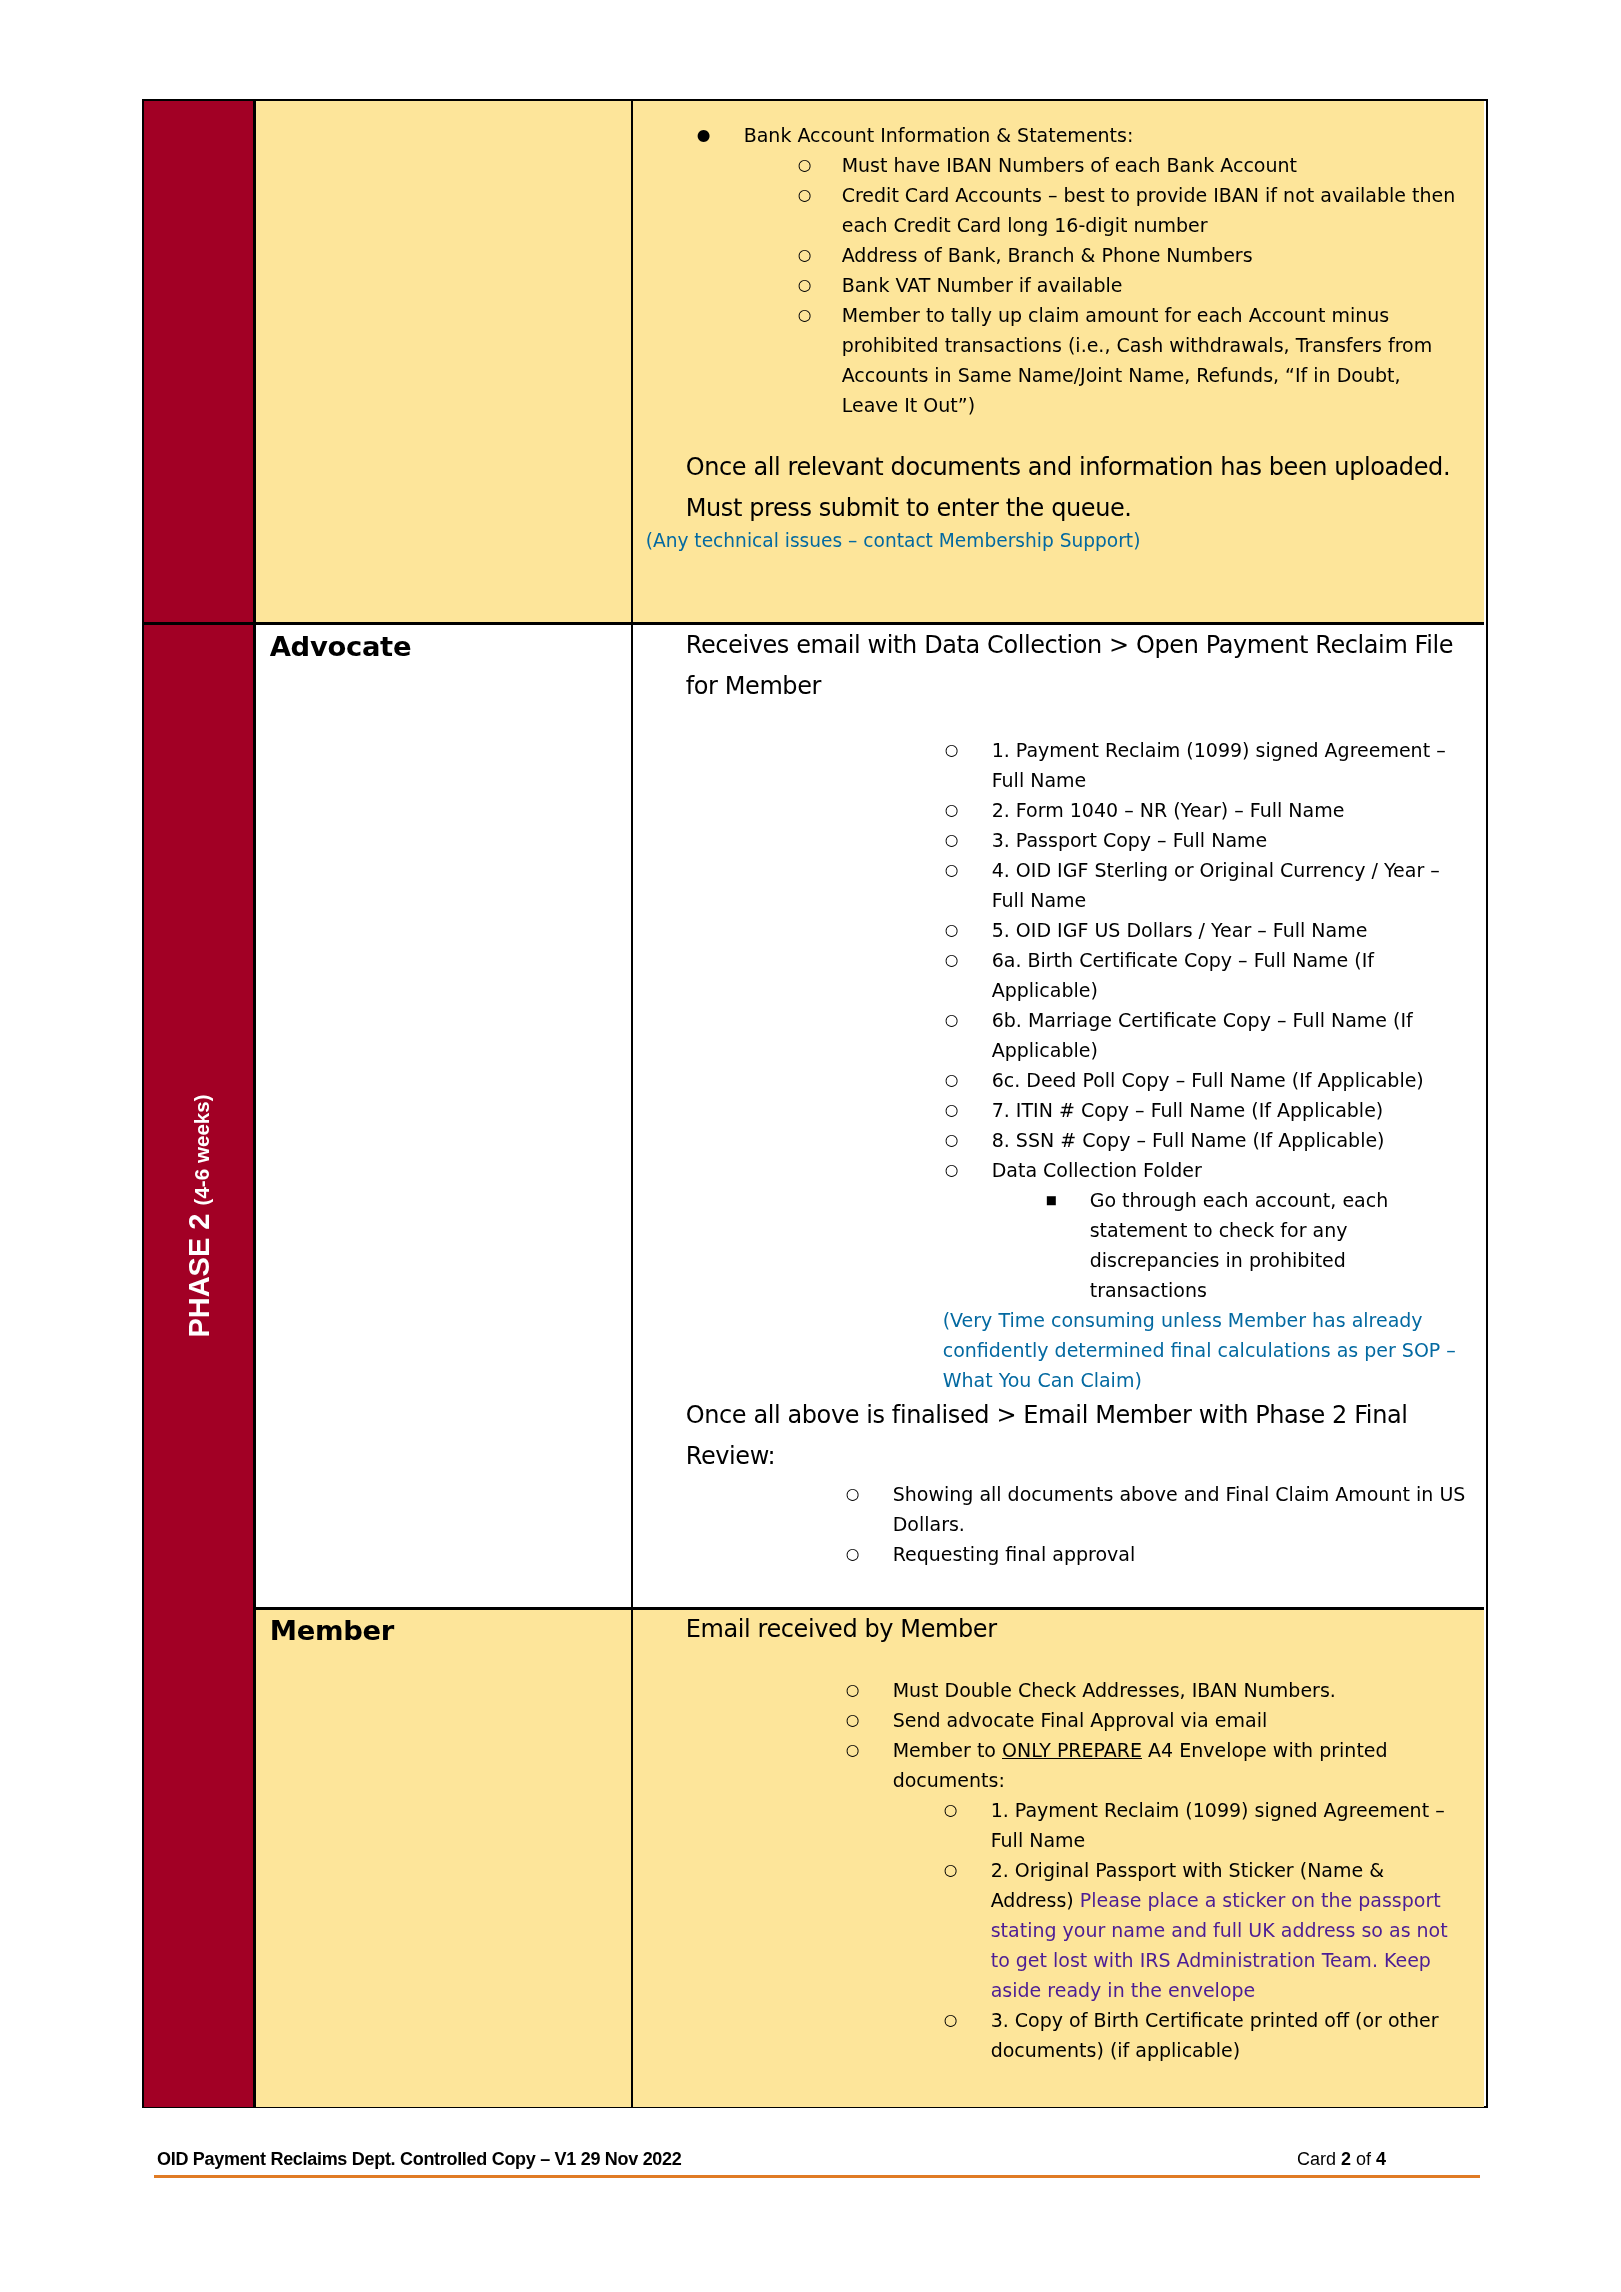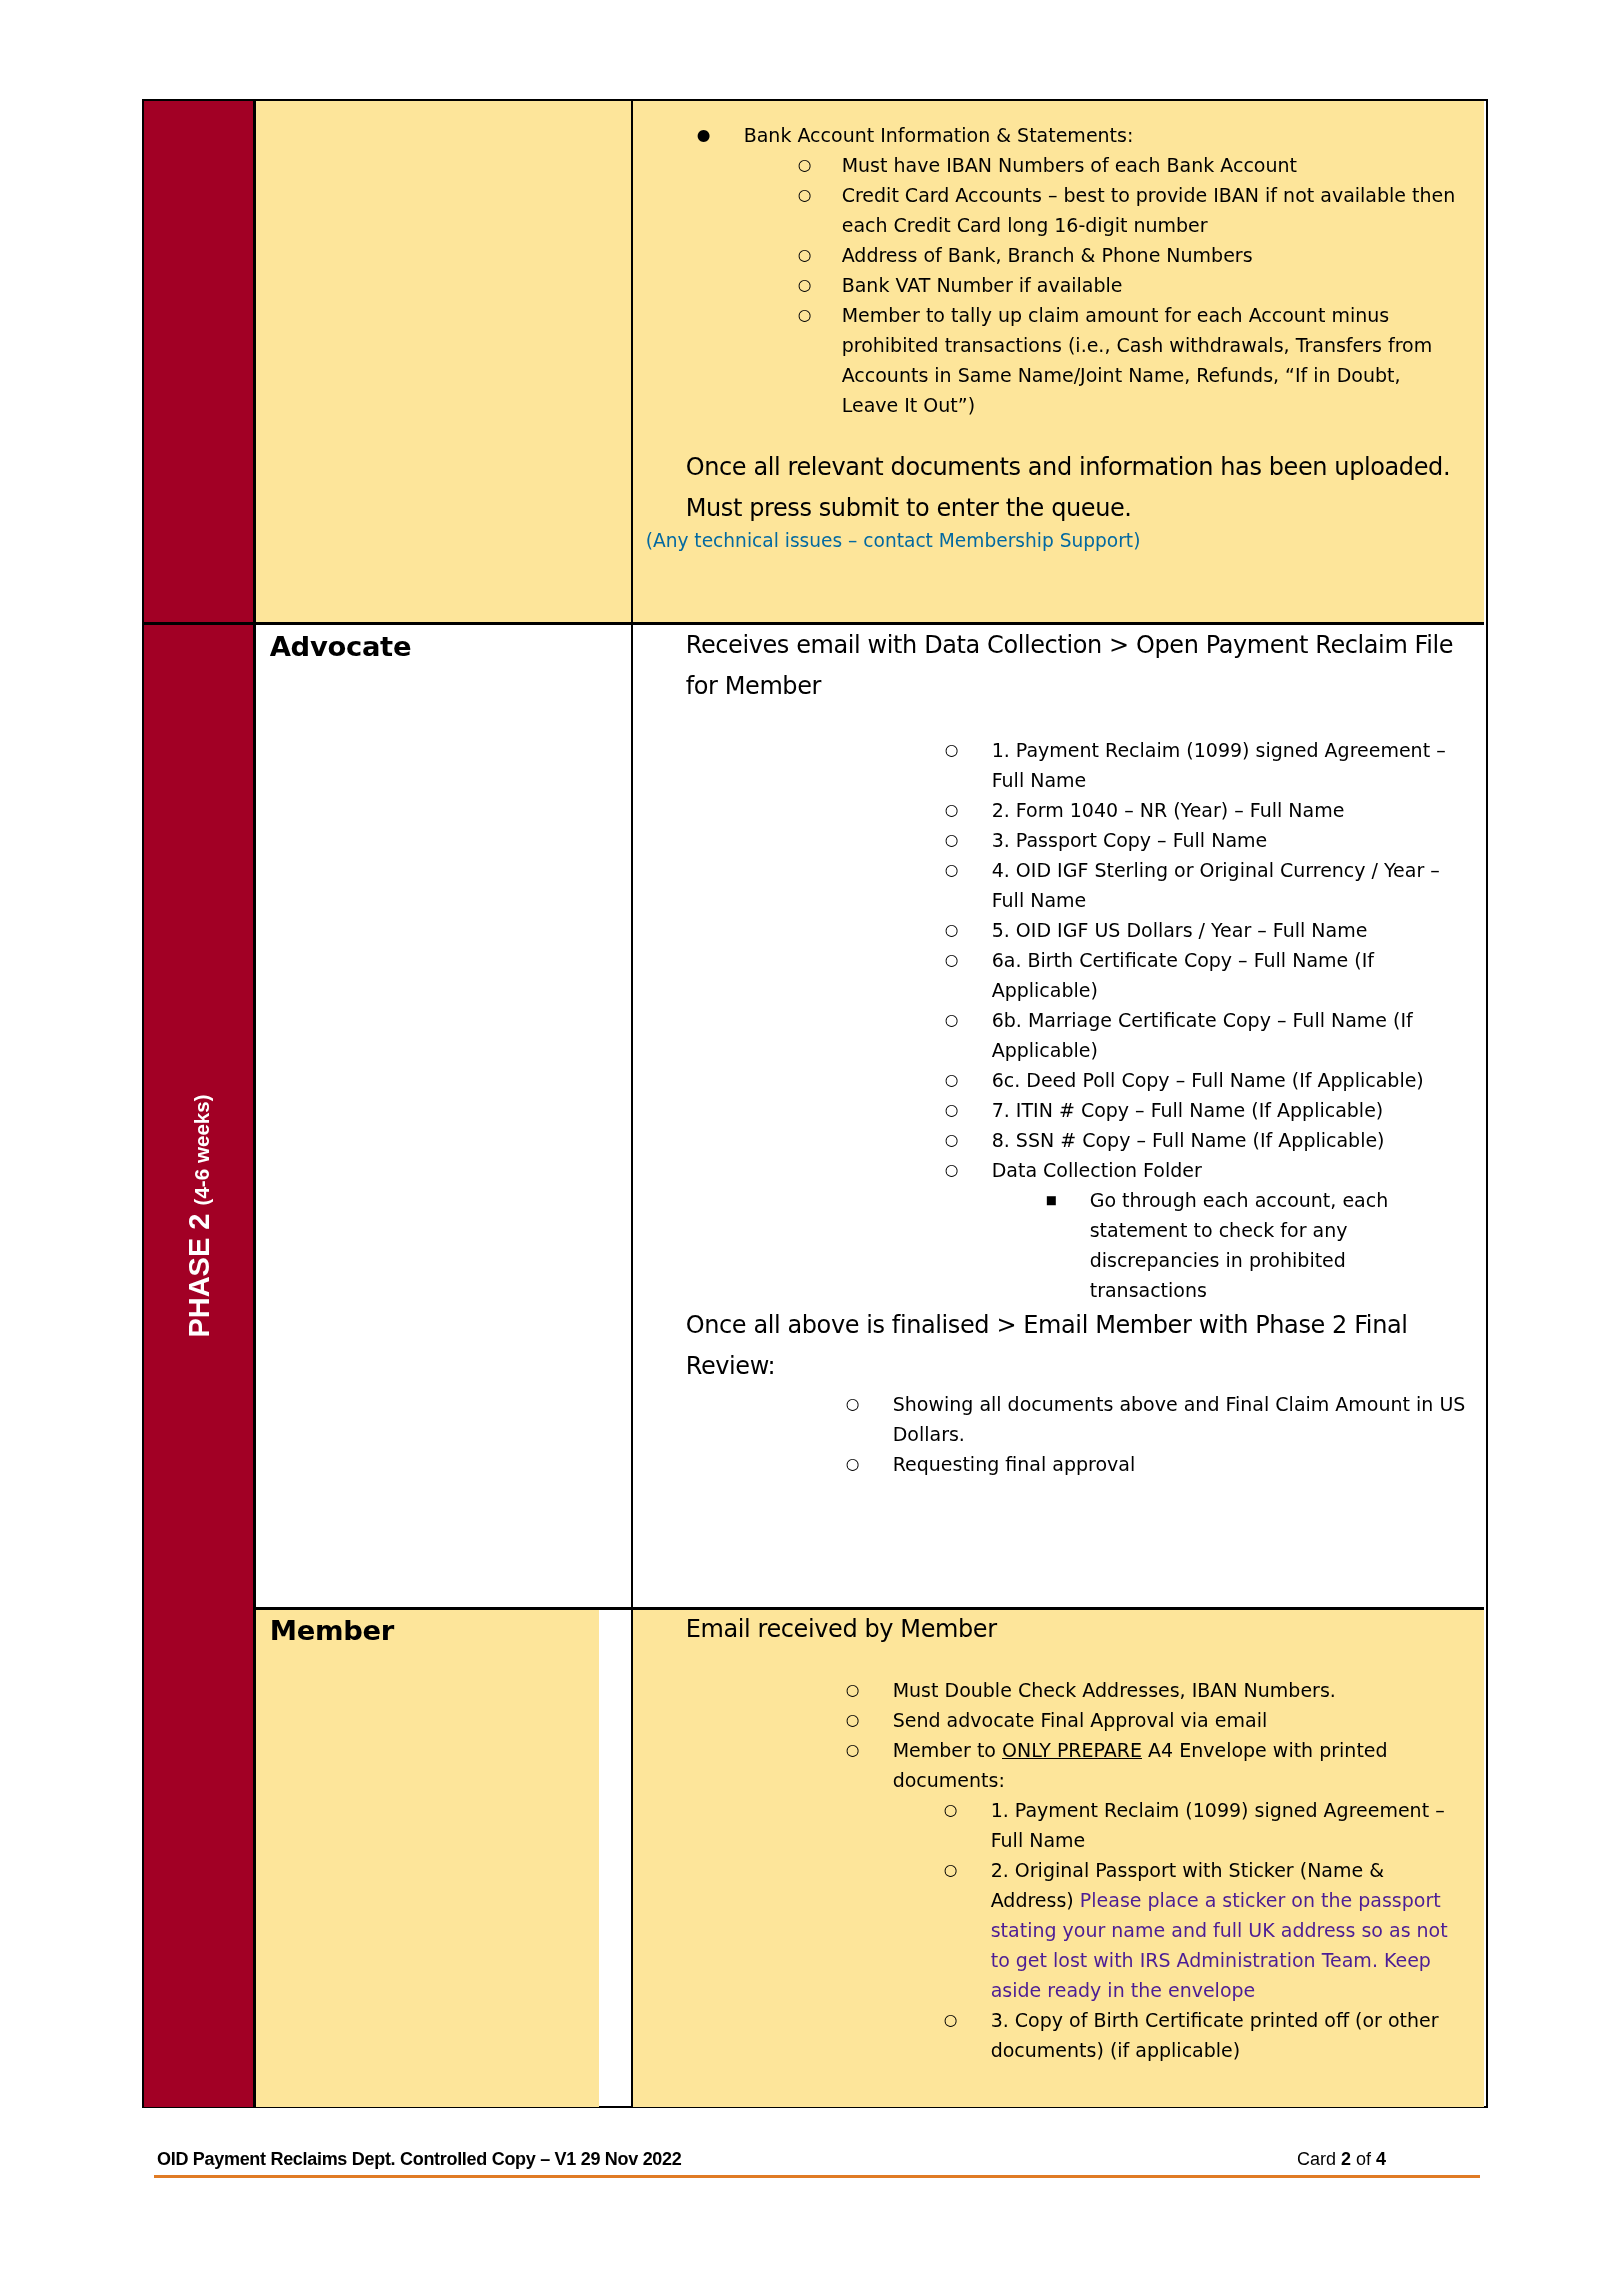--- a/index.html
+++ b/index.html
@@ -93,29 +93,30 @@
         <li><span class="bul" style="left:-47px;">○</span><span>6b.  Marriage Certificate Copy – Full Name (If Applicable)</span></li>
         <li><span class="bul" style="left:-47px;">○</span><span>6c.  Deed Poll Copy – Full Name (If Applicable)</span></li>
         <li><span class="bul" style="left:-47px;">○</span><span>7.  ITIN # Copy – Full Name (If Applicable)</span></li>
         <li><span class="bul" style="left:-47px;">○</span><span>8.  SSN # Copy – Full Name (If Applicable)</span></li>
         <li><span class="bul" style="left:-47px;">○</span><span>Data Collection Folder</span>
           <ul class="l" style="padding-left:98px;padding-right:39px;">
             <li><span class="bul" style="left:-44px;font-size:11.8px;">■</span><span>Go through each account, each statement to check for any discrepancies in prohibited transactions</span></li>
           </ul>
         </li>
       </ul>
+      <div class="red-t" style="margin-left:297px;font-size:19px;line-height:30px;">(Very Time consuming unless Member has already confidently determined final calculations as per SOP – What You Can Claim)</div>
       <div class="big">Once all above is finalised &gt; Email Member with Phase 2 Final Review:</div>
       <ul class="l" style="padding-left:247px;margin-top:2px;">
         <li><span class="bul" style="left:-47px;">○</span><span>Showing all documents above and Final Claim Amount in US Dollars.</span></li>
         <li><span class="bul" style="left:-47px;">○</span><span>Requesting final approval</span></li>
       </ul>
     </div>
   </div>
 
-  <div class="cell yel" style="left:109px;top:1508px;width:346px;height:498px;">
+  <div class="cell yel" style="left:109px;top:1508px;width:378px;height:498px;">
     <div class="role">Member</div>
   </div>
   <div class="cell yel" style="left:487px;top:1508px;width:853px;height:498px;">
     <div class="content" style="top:0;">
       <div class="big">Email received by Member</div>
       <ul class="l" style="padding-left:247px;padding-right:9.8px;margin-top:24.5px;">
         <li><span class="bul" style="left:-47px;">○</span><span>Must Double Check Addresses, IBAN Numbers.</span></li>
         <li><span class="bul" style="left:-47px;">○</span><span>Send advocate Final Approval via email</span></li>
         <li><span class="bul" style="left:-47px;">○</span><span>Member to </span><span class="u">ONLY PREPARE</span><span> A4 Envelope with printed documents:</span>
           <ul class="l" style="padding-left:98px;">

